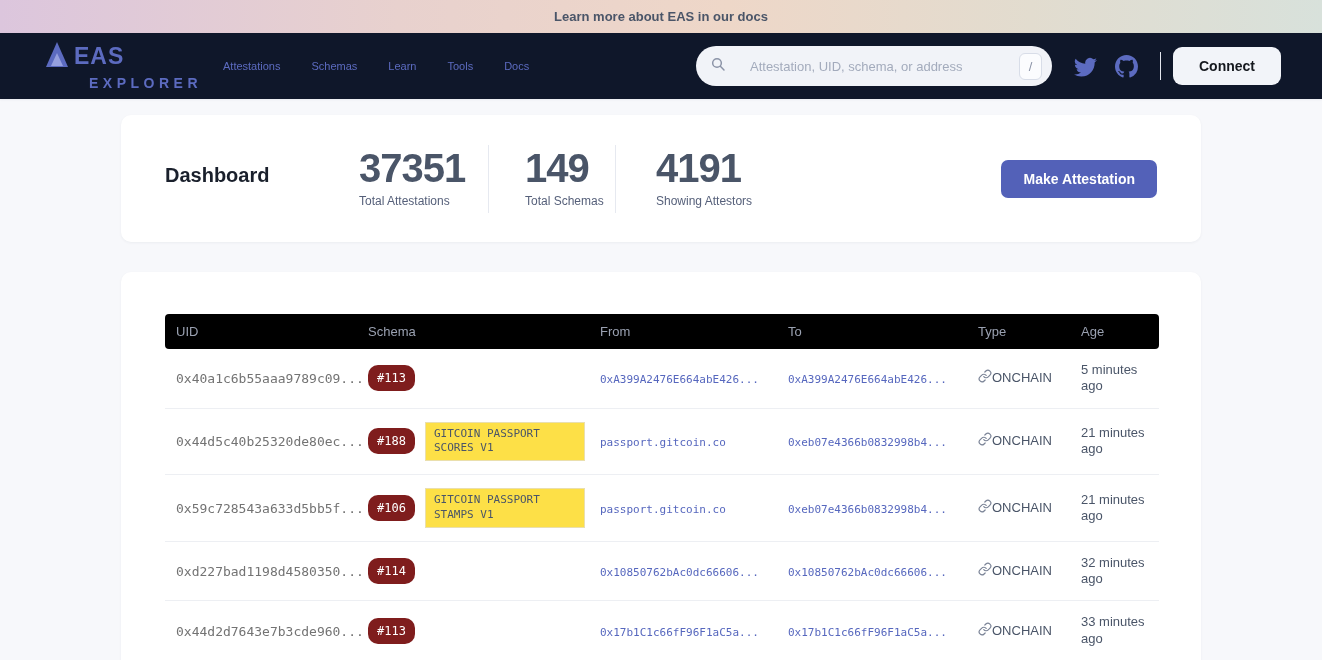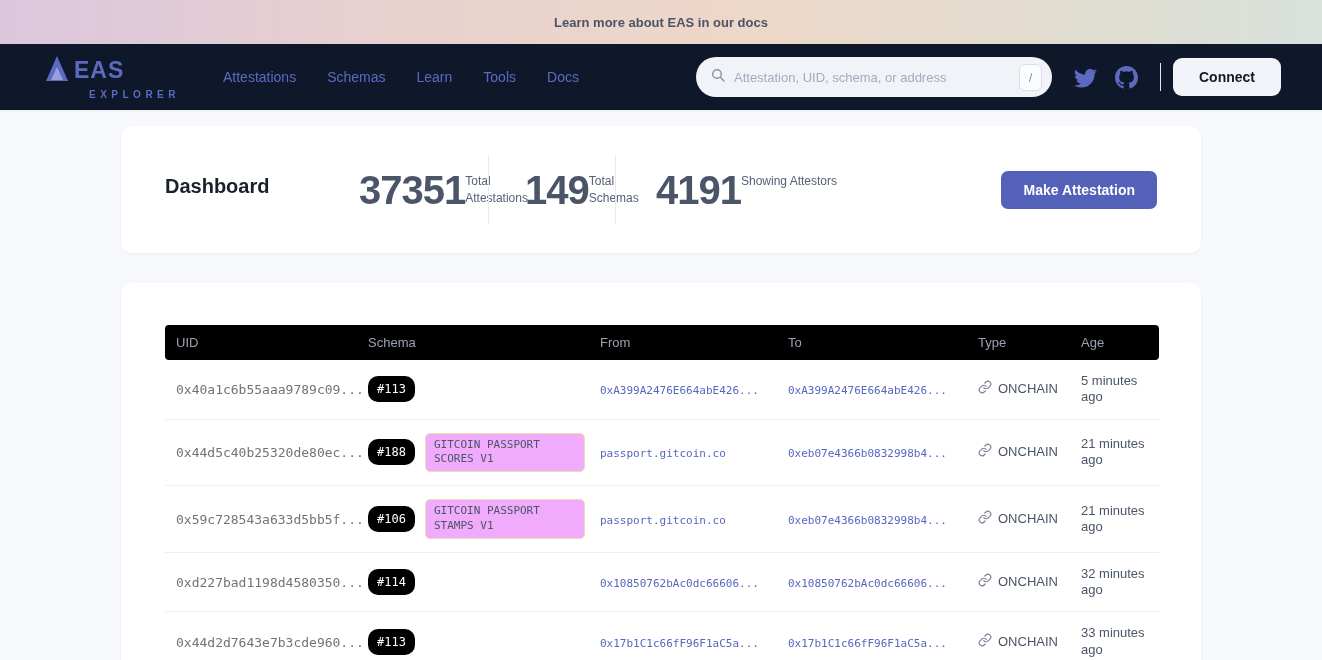--- a/index.html
+++ b/index.html
@@ -6,51 +6,51 @@
   html, body { width: 1322px; height: 660px; overflow: hidden; }
   body {
     font-family: "Liberation Sans", sans-serif;
     background: #F7F8FB;
     color: #2D3748;
   }
   .mono { font-family: "DejaVu Sans Mono", monospace; }
 
   
   .banner {
-    height: 44px;
+    height: 33px;
     background: linear-gradient(90deg, #DCC6DD 0%, #E8D1CE 30%, #EED7C8 55%, #E2DCCF 78%, #D8E1DB 100%);
     display: flex; align-items: center; justify-content: center;
   }
   .banner-text { font-size: 13px; font-weight: bold; color: #4A5568; }
 
   
   .header {
     height: 66px; background: #0f172a;
     display: flex; align-items: center;
     padding: 0 41px 0 45px;
     box-shadow: 0 1px 2px rgba(20,30,60,0.06);
     position: relative; z-index: 5;
   }
   .logo { display: flex; flex-direction: column; align-items: flex-start; width: 120px; cursor: pointer; }
   .logo-top { display: flex; align-items: center; gap: 5px; }
   .logo-eas { font-size: 23px; font-weight: bold; color: #5C6BC0; letter-spacing: 1px; line-height: 1; }
-  .logo-sub { font-size: 10px; font-weight: bold; color: #5C6BC0; letter-spacing: 4.5px; margin-top: 3px; padding-left: 44px; }
+  .logo-sub { font-size: 14px; font-weight: bold; color: #5C6BC0; letter-spacing: 4.5px; margin-top: 3px; padding-left: 44px; }
   .nav { display: flex; align-items: center; gap: 31px; margin-left: 58px; }
-  .nav-item { font-size: 14px; font-weight: 500; color: #5C6BC0; cursor: pointer; }
+  .nav-item { font-size: 11px; font-weight: 500; color: #5C6BC0; cursor: pointer; }
 
   .search {
     margin-left: auto;
     width: 356px; height: 40px;
     background: #F1F3F8; border-radius: 20px;
     display: flex; align-items: center;
     padding: 0 10px 0 14px;
   }
   .search input {
     flex: 1; border: none; outline: none; background: transparent;
-    font-size: 13px; color: #4A5568; margin-left: 8px;
+    font-size: 13px; color: #4A5568; margin-left: 24px;
     font-family: "Liberation Sans", sans-serif;
   }
   .search input::placeholder { color: #A3ABBC; }
   .slash-badge {
     width: 23px; height: 27px; border: 1px solid #D8DDE8; border-radius: 6px;
     background: #FBFCFE; color: #8B93A7; font-size: 13px;
     display: flex; align-items: center; justify-content: center;
   }
   .social { display: flex; align-items: center; gap: 18px; margin-left: 22px; }
   .social svg { display: block; cursor: pointer; }
@@ -72,21 +72,21 @@
   }
   .dash-card {
     height: 127px; margin-bottom: 30px;
     display: flex; align-items: center;
     padding: 0 44px;
   }
   .dash-left { width: 194px; }
   .dash-title { font-size: 20px; font-weight: bold; color: #1A202C; margin-bottom: 7px; }
   .dash-sub { font-size: 13px; color: #4A5568; line-height: 1.45; width: 178px; }
   .stats { display: flex; align-items: center; }
-  .stat { display: flex; flex-direction: row; }
+  .stat { display: flex; flex-direction: column; }
   .stat-value { font-size: 40px; font-weight: bold; color: #4A5568; line-height: 1.05; letter-spacing: -1px; }
   .stat-label { font-size: 12px; color: #56607A; line-height: 1.45; margin-top: 4px; }
   .stat-1 { width: 129px; }
   .stat-2 { width: 126px; padding-left: 36px; }
   .stat-3 { padding-left: 40px; }
   .stat-divider { width: 1px; height: 68px; background: #E6E9F0; }
   .make-btn {
     margin-left: auto;
     height: 38px; padding: 0 22px;
     background: #5361B8; border: none; border-radius: 7px;
@@ -108,30 +108,30 @@
     height: 35px;
   }
   thead th:first-child { border-radius: 4px 0 0 4px; }
   thead th:last-child { border-radius: 0 4px 4px 0; }
   tbody tr { border-bottom: 1px solid #EDEFF3; cursor: pointer; }
   tbody td { padding: 13px 4px 13px 11px; vertical-align: middle; }
   .uid-link { font-size: 13px; color: #737373; cursor: pointer; }
   .addr-link { font-size: 11px; color: #5667BE; cursor: pointer; }
   .schema-cell { display: flex; align-items: center; gap: 10px; }
   .schema-badge {
-    background: #000000; color: #FFFFFF;
+    background: #7f1d1d; color: #FFFFFF;
     font-size: 12px; padding: 6px 9px; border-radius: 10px;
     cursor: pointer; flex: 0 0 auto;
   }
   .schema-name {
-    background: #f0abfc; border: 1px solid #EADFAD; border-radius: 5px;
+    background: #fde047; border: 1px solid #EADFAD; border-radius: 0;
     color: #4A5568; font-size: 11px; line-height: 1.35;
     padding: 4px 8px; width: 162px; cursor: pointer;
   }
-  .type-cell { display: inline-flex; align-items: center; gap: 6px; font-size: 13px; color: #4A5568; }
+  .type-cell { display: inline-flex; align-items: center; gap: 0; font-size: 13px; color: #4A5568; }
   .type-cell svg { flex: 0 0 auto; }
   .age-cell { font-size: 13px; color: #4A5568; line-height: 1.25; display: inline-block; }
 </style>
 </head>
 <body>
 
 <div class="banner">
   <span class="banner-text">Learn more about EAS in our docs</span>
 </div>
 

